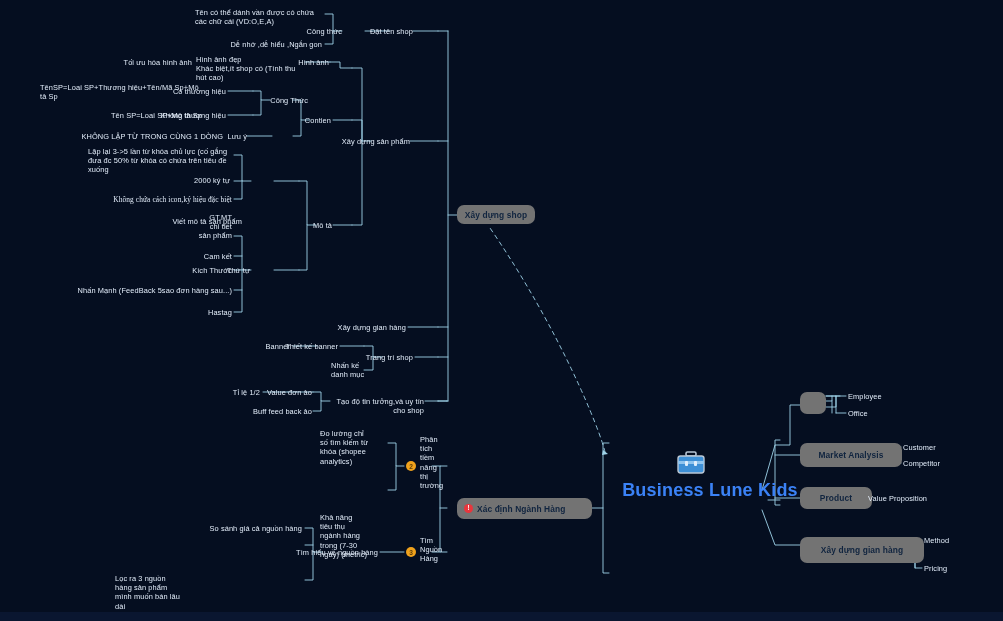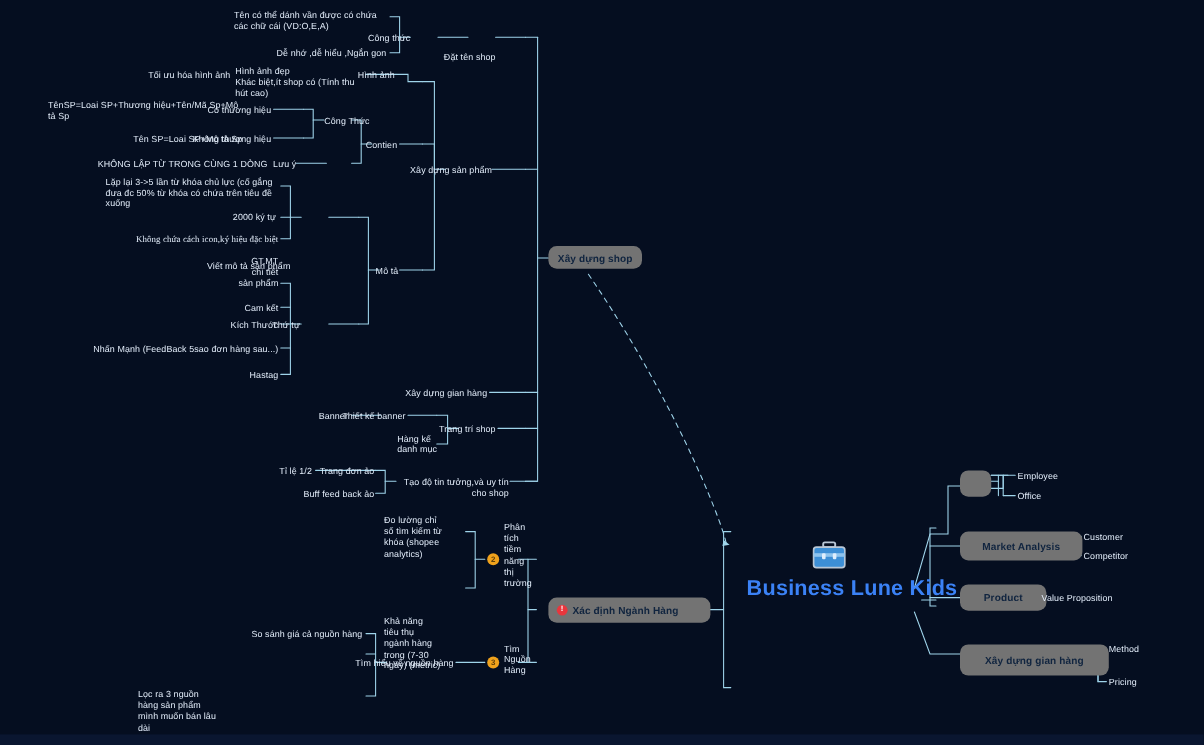--- a/index.html
+++ b/index.html
@@ -226,21 +226,21 @@
 
   <div class="pill" style="left:800px;top:487px;width:56px;height:22px;">Product</div>
   <div class="leaf l" style="left:868px;top:494px;width:90px;">Value Proposition</div>
 
   <div class="pill" style="left:800px;top:537px;width:108px;height:26px;">Xây dựng gian hàng</div>
   <div class="leaf l" style="left:924px;top:536px;width:70px;">Method</div>
   <div class="leaf l" style="left:924px;top:564px;width:70px;">Pricing</div>
 
   <div class="pill" style="left:457px;top:205px;width:62px;height:19px;">Xây dựng shop</div>
 
-  <div class="leaf r" style="left:343px;top:27px;width:70px;margin-top:16px;">Đặt tên shop</div>
+  <div class="leaf r" style="left:343px;top:27px;width:70px;">Đặt tên shop</div>
   <div class="leaf r" style="left:285px;top:27px;width:57px;">Công thức</div>
   <div class="leaf l" style="left:195px;top:8px;width:132px;">Tên có thể dánh vần được có chứa các chữ cái   (VD:O,E,A)</div>
   <div class="leaf r" style="left:195px;top:40px;width:127px;">Dễ nhớ ,dễ hiểu ,Ngắn gon</div>
 
   <div class="leaf r" style="left:312px;top:137px;width:98px;">Xây dựng sản phẩm</div>
 
   <div class="leaf r" style="left:283px;top:58px;width:46px;">Hình ảnh</div>
   <div class="leaf l" style="left:196px;top:55px;width:108px;">Hình ảnh đẹp
 Khác biệt,ít shop có (Tính thu hút cao)</div>
   <div class="leaf r" style="left:108px;top:58px;width:84px;">Tối ưu hóa hình ảnh</div>
@@ -271,25 +271,25 @@
   <div class="leaf r" style="left:172px;top:252px;width:60px;">Cam kết</div>
   <div class="leaf r" style="left:172px;top:266px;width:60px;">Kích Thước</div>
   <div class="leaf r" style="left:52px;top:286px;width:180px;">Nhấn Mạnh (FeedBack 5sao đơn hàng sau...)</div>
   <div class="leaf r" style="left:172px;top:308px;width:60px;">Hastag</div>
 
   <div class="leaf r" style="left:310px;top:323px;width:96px;">Xây dựng gian hàng</div>
 
   <div class="leaf r" style="left:345px;top:353px;width:68px;">Trang trí shop</div>
   <div class="leaf r" style="left:276px;top:342px;width:62px;">Thiết kế banner</div>
   <div class="leaf r" style="left:228px;top:342px;width:62px;">Banner</div>
-  <div class="leaf l" style="left:331px;top:361px;width:50px;">Hàng kế
+  <div class="leaf l" style="left:331px;top:361px;width:50px;">Nhấn kế
 danh mục</div>
 
   <div class="leaf r" style="left:328px;top:397px;width:96px;">Tạo độ tin tưởng,và uy tín cho shop</div>
-  <div class="leaf r" style="left:252px;top:388px;width:60px;">Trang đơn ảo</div>
+  <div class="leaf r" style="left:252px;top:388px;width:60px;">Value đơn ảo</div>
   <div class="leaf r" style="left:196px;top:388px;width:64px;">Tỉ lệ 1/2</div>
   <div class="leaf r" style="left:240px;top:407px;width:72px;">Buff feed back ảo</div>
 
   <div class="pill" style="left:457px;top:498px;width:120px;height:21px;justify-content:flex-start;padding-left:7px;">
     <span class="badge red">!</span>
     <span>Xác định Ngành Hàng</span>
   </div>
 
   <div class="badge-inline orange" style="left:406px;top:461px;">2</div>
   <div class="leaf l" style="left:420px;top:435px;width:32px;">Phân

